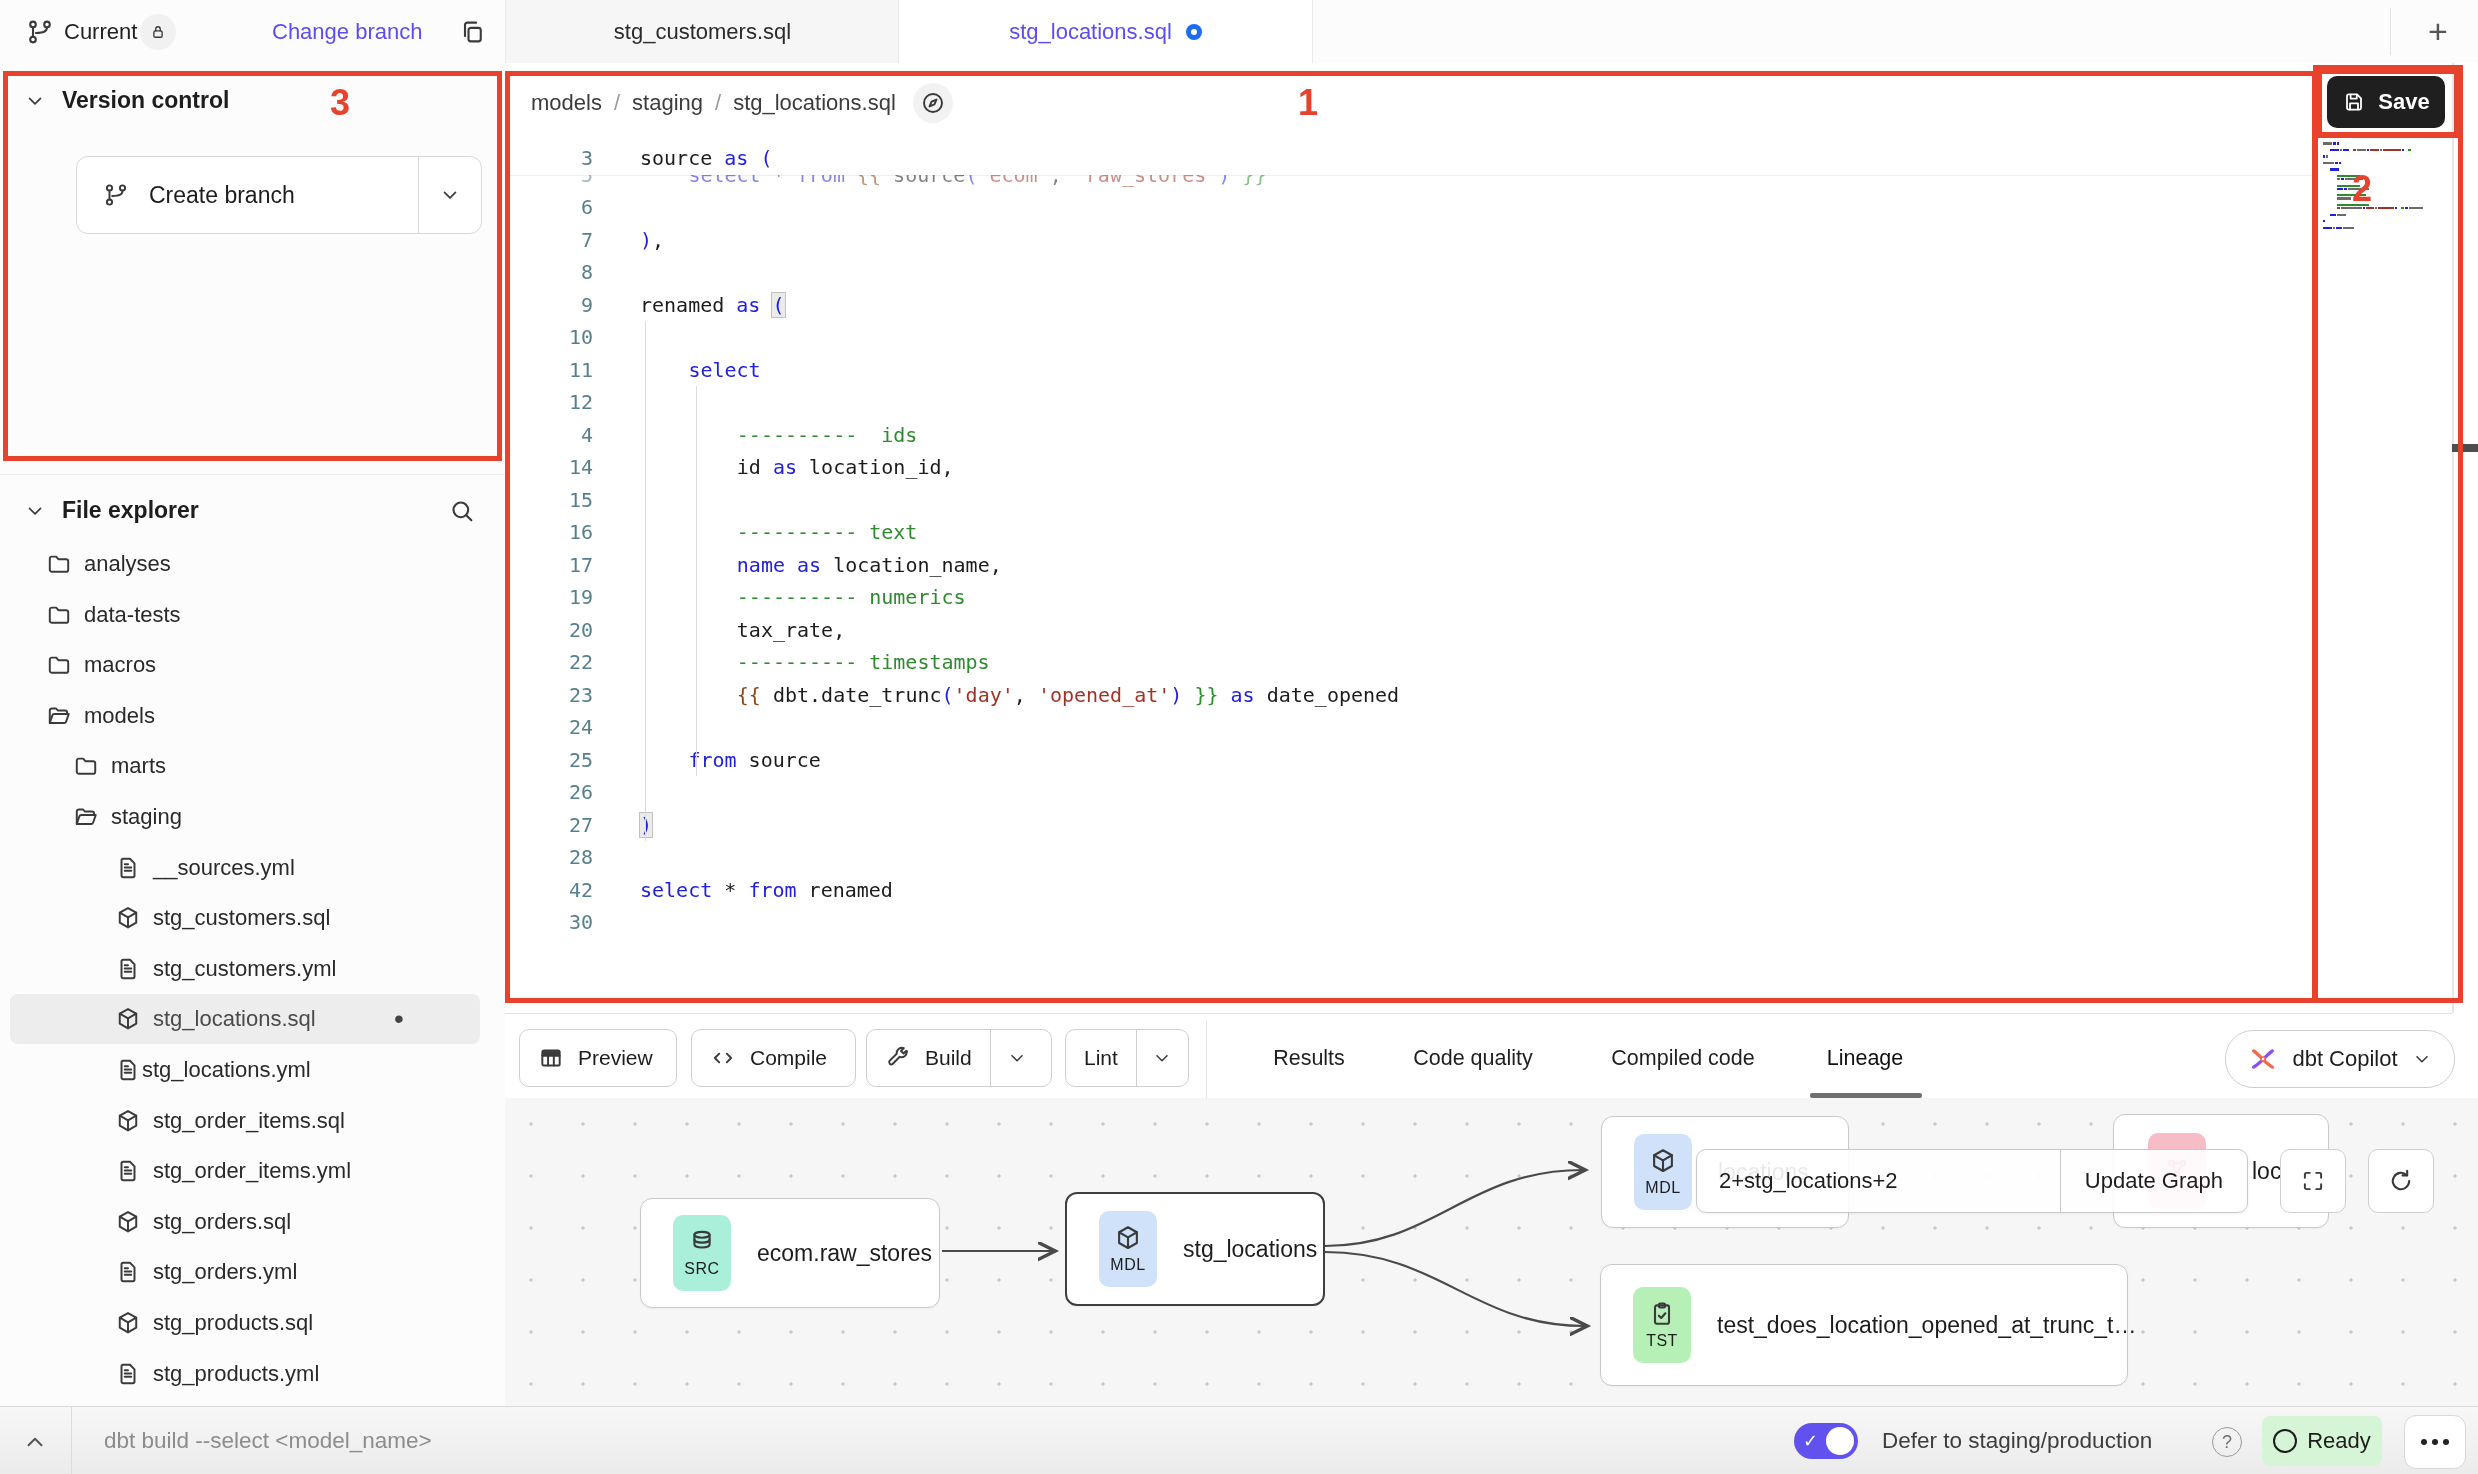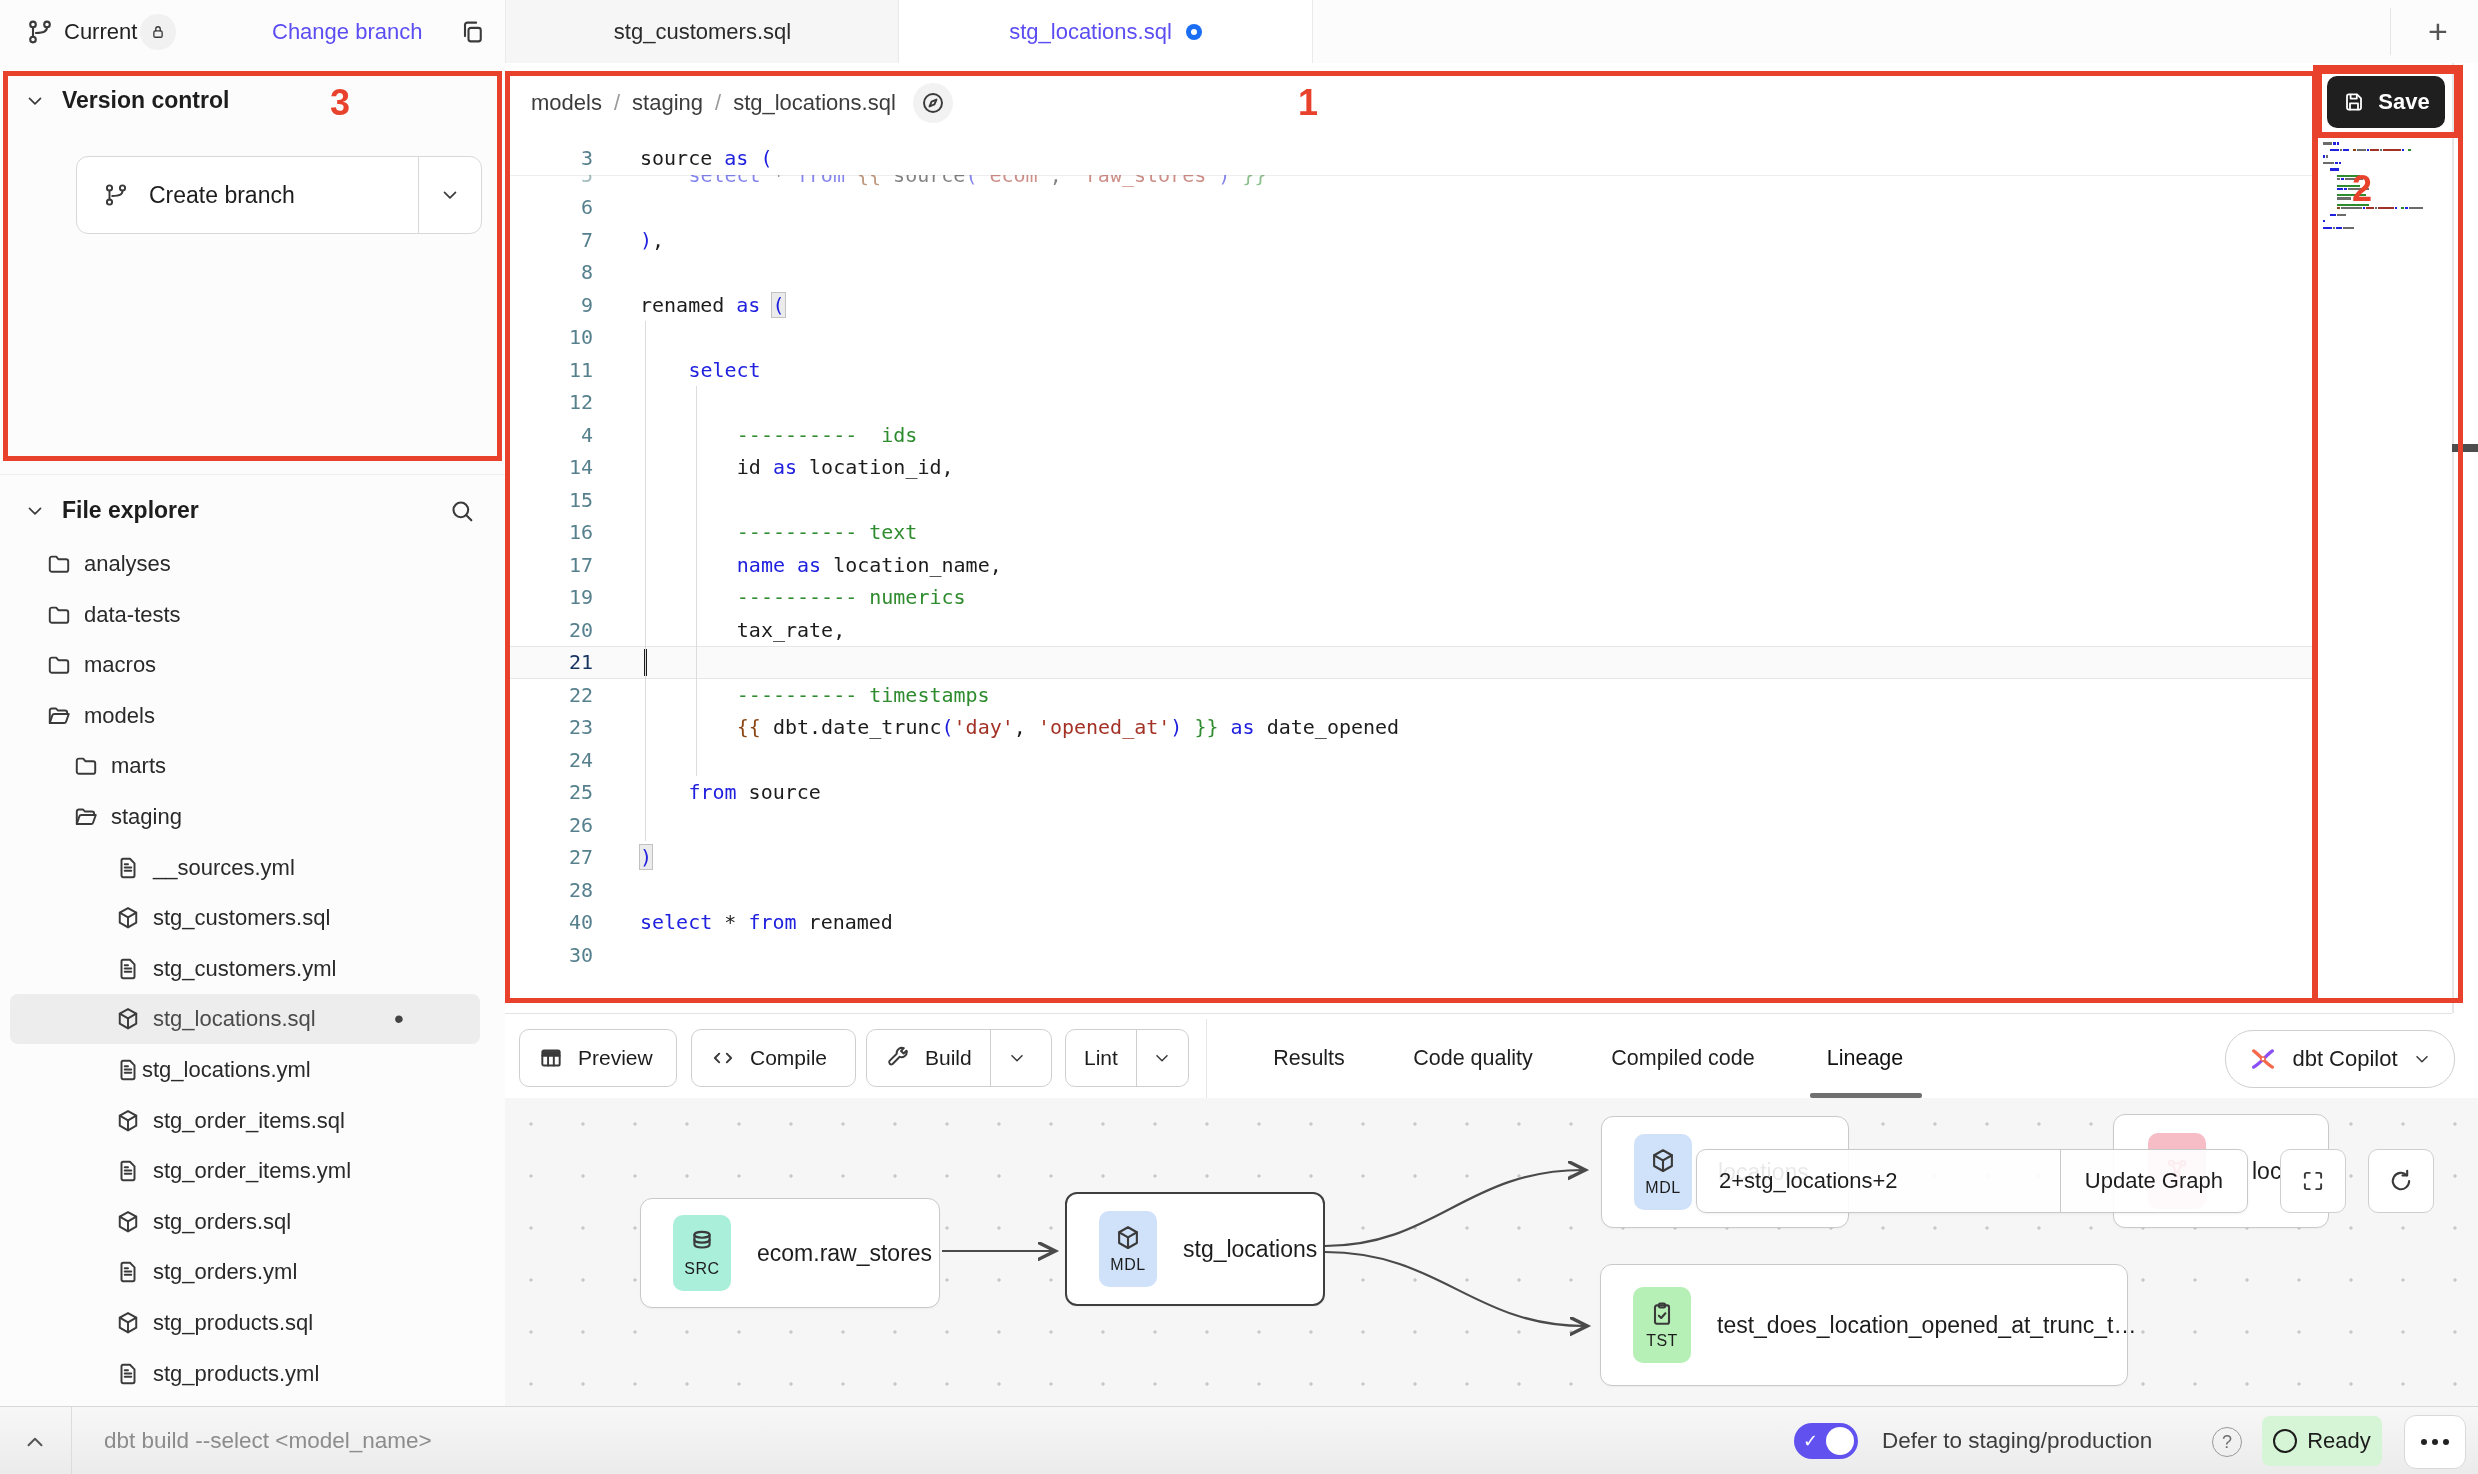--- a/index.html
+++ b/index.html
@@ -379,29 +379,28 @@
         <div class="crow"><div class="gut">10</div><div class="cnt"></div></div>
         <div class="crow"><div class="gut">11</div><div class="cnt" style="padding-left: 48.4px;"><span class="tk-kw">select</span></div></div>
         <div class="crow"><div class="gut">12</div><div class="cnt"></div></div>
         <div class="crow"><div class="gut">4</div><div class="cnt" style="padding-left: 96.8px;"><span class="tk-cmt">----------  ids</span></div></div>
         <div class="crow"><div class="gut">14</div><div class="cnt" style="padding-left: 96.8px;"><span class="tk-id">id </span><span class="tk-kw">as </span><span class="tk-id">location_id,</span></div></div>
         <div class="crow"><div class="gut">15</div><div class="cnt"></div></div>
         <div class="crow"><div class="gut">16</div><div class="cnt" style="padding-left: 96.8px;"><span class="tk-cmt">---------- text</span></div></div>
         <div class="crow"><div class="gut">17</div><div class="cnt" style="padding-left: 96.8px;"><span class="tk-kw">name </span><span class="tk-kw">as </span><span class="tk-id">location_name,</span></div></div>
         <div class="crow"><div class="gut">19</div><div class="cnt" style="padding-left: 96.8px;"><span class="tk-cmt">---------- numerics</span></div></div>
         <div class="crow"><div class="gut">20</div><div class="cnt" style="padding-left: 96.8px;"><span class="tk-id">tax_rate,</span></div></div>
-        <div class="crow current"><div class="gut">21</div><div class="cnt"></div><div class="cursor"></div></div>
         <div class="crow"><div class="gut">22</div><div class="cnt" style="padding-left: 96.8px;"><span class="tk-cmt">---------- timestamps</span></div></div>
         <div class="crow"><div class="gut">23</div><div class="cnt" style="padding-left: 96.8px;"><span class="tk-jo">{{</span><span class="tk-id"> dbt.date_trunc</span><span class="tk-pb">(</span><span class="tk-str">'day'</span><span class="tk-id">, </span><span class="tk-str">'opened_at'</span><span class="tk-pb">)</span><span class="tk-id"> </span><span class="tk-jc">}}</span><span class="tk-kw"> as </span><span class="tk-id">date_opened</span></div></div>
         <div class="crow"><div class="gut">24</div><div class="cnt"></div></div>
         <div class="crow"><div class="gut">25</div><div class="cnt" style="padding-left: 48.4px;"><span class="tk-kw">from </span><span class="tk-id">source</span></div></div>
         <div class="crow"><div class="gut">26</div><div class="cnt"></div></div>
         <div class="crow"><div class="gut">27</div><div class="cnt"><span class="tk-pbh">)</span></div></div>
         <div class="crow"><div class="gut">28</div><div class="cnt"></div></div>
-        <div class="crow"><div class="gut">40</div><div class="cnt"><span class="tk-kw">select </span><span class="tk-id">* </span><span class="tk-kw">from </span><span class="tk-id">renamed</span></div></div>
+        <div class="crow"><div class="gut">42</div><div class="cnt"><span class="tk-kw">select </span><span class="tk-id">* </span><span class="tk-kw">from </span><span class="tk-id">renamed</span></div></div>
         <div class="crow"><div class="gut">30</div><div class="cnt"></div></div>
         <div class="guide" style="left: 140px; top: 179px; height: 520px;"></div>
         <div class="guide" style="left: 191px; top: 244px; height: 390px;"></div>
       </div>
 
     <div id="save-btn">
       <span class="icon" style="width:24px;height:24px;color:#fff;">
           <svg viewBox="0 0 24 24" fill="none" stroke="currentColor" stroke-width="1.8" stroke-linecap="round" stroke-linejoin="round">
             <path d="M5 6.2A1.8 1.8 0 0 1 6.8 4.4H15l4 3.9V17.8a1.8 1.8 0 0 1-1.8 1.8H6.8A1.8 1.8 0 0 1 5 17.8z"></path>
             <path d="M8.6 4.6v4h6.2v-4"></path>

